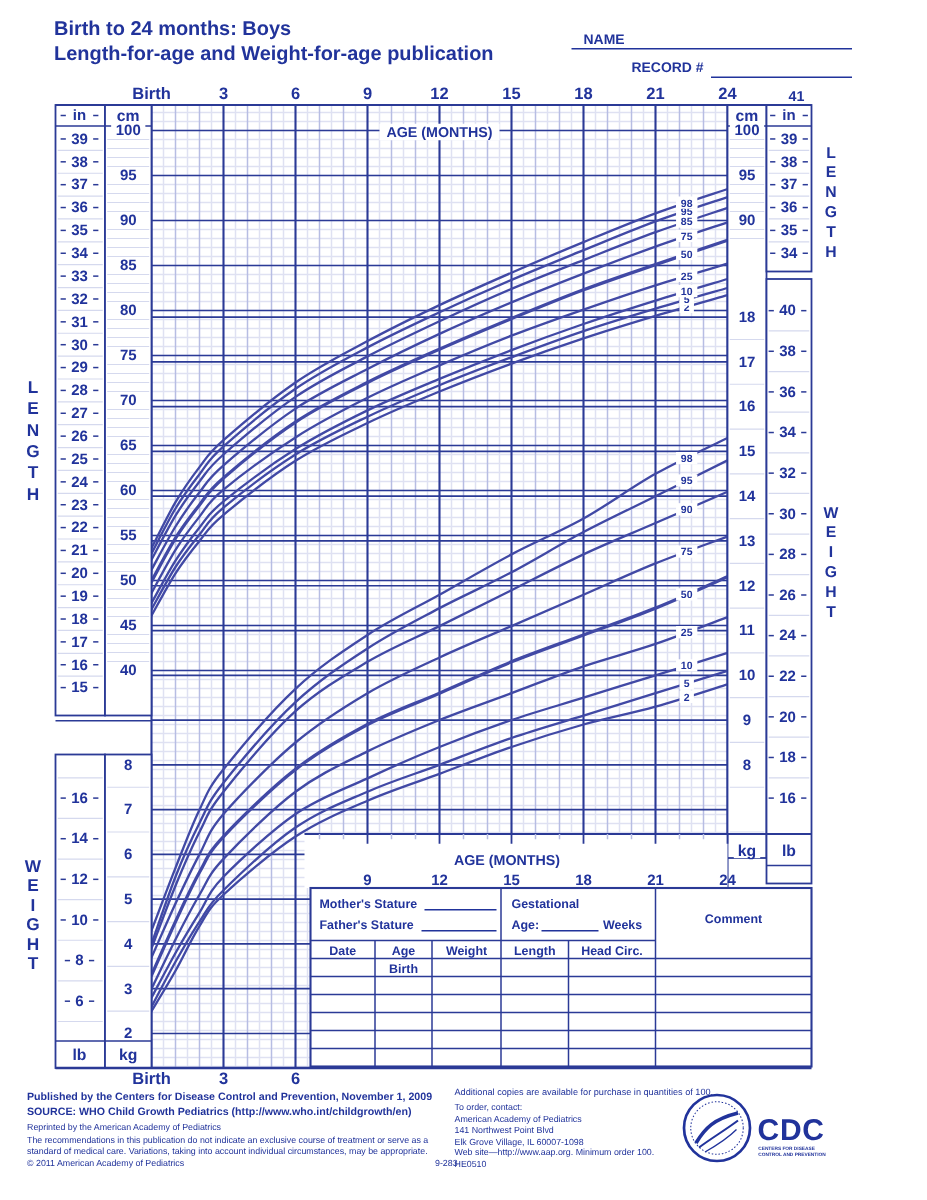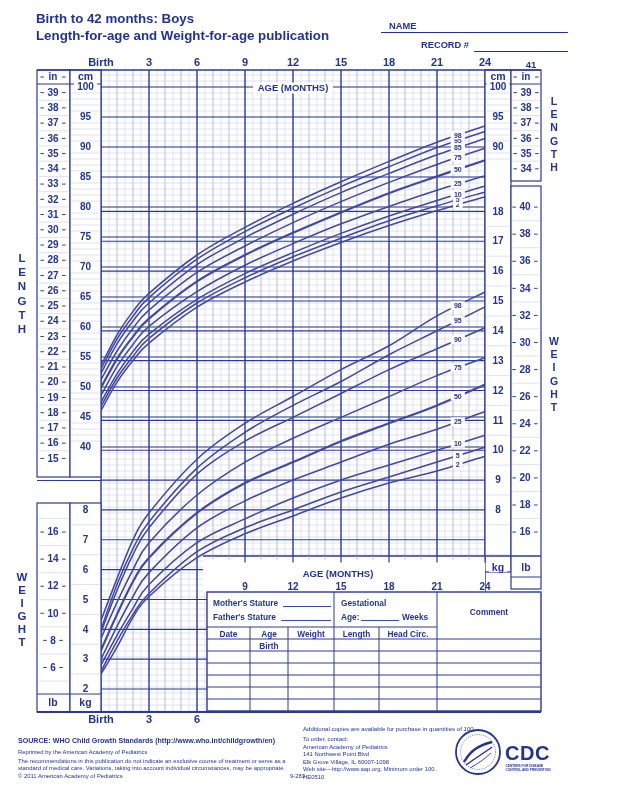--- a/index.html
+++ b/index.html
@@ -812,29 +812,30 @@
         <path d="M470,768 C477,764 485,759 491,753" fill="none" stroke="#21339b" stroke-width="0.9"></path>
       </g>
       <g>
         <text x="505" y="760" font-size="20" font-weight="bold" text-anchor="start" letter-spacing="0.5">CDC</text>
         <text x="505.5" y="766.5" font-size="3.2" font-weight="bold" text-anchor="start">CENTERS FOR DISEASE</text>
         <text x="505.5" y="770.5" font-size="3.2" font-weight="bold" text-anchor="start">CONTROL AND PREVENTION</text>
       </g>
     </g>
   </svg>
 
-  <div class="abs ttl" style="left:36px;top:11px;">Birth to 42 months: Boys</div>
+  <div class="abs ttl" style="left:36px;top:11px;">Birth to 24 months: Boys</div>
   <div class="abs ttl" style="left:36px;top:28px;">Length-for-age and Weight-for-age publication</div>
 
   <div class="abs lbl" style="left:350px;top:21px;margin-left:39px;">NAME</div>
   <div class="abs uline" style="left:381px;top:32px;width:187px;"></div>
   <div class="abs lbl" style="left:421px;top:40px;">RECORD #</div>
   <div class="abs uline" style="left:474px;top:51px;width:94px;"></div>
 
-  <div class="abs f1" style="left:18px;top:736.5px;">SOURCE: WHO Child Growth Standards (http://www.who.int/childgrowth/en)</div>
+  <div class="abs f1" style="left:18px;top:727px;">Published by the Centers for Disease Control and Prevention, November 1, 2009</div>
+  <div class="abs f1" style="left:18px;top:736.5px;">SOURCE: WHO Child Growth Pediatrics (http://www.who.int/childgrowth/en)</div>
   <div class="abs f2" style="left:18px;top:749px;">Reprinted by the American Academy of Pediatrics</div>
   <div class="abs f2" style="left:18px;top:757.5px;">The recommendations in this publication do not indicate an exclusive course of treatment or serve as a</div>
   <div class="abs f2" style="left:18px;top:765px;">standard of medical care. Variations, taking into account individual circumstances, may be appropriate.</div>
   <div class="abs f2" style="left:18px;top:773px;">© 2011 American Academy of Pediatrics</div>
   <div class="abs f2" style="left:290px;top:773px;">9-283</div>
 
   <div class="abs f3" style="left:303px;top:725px;">Additional copies are available for purchase in quantities of 100.</div>
   <div class="abs f2" style="left:303px;top:736px;">To order, contact:</div>
   <div class="abs f2" style="left:303px;top:743.5px;">American Academy of Pediatrics</div>
   <div class="abs f2" style="left:303px;top:751px;">141 Northwest Point Blvd</div>

